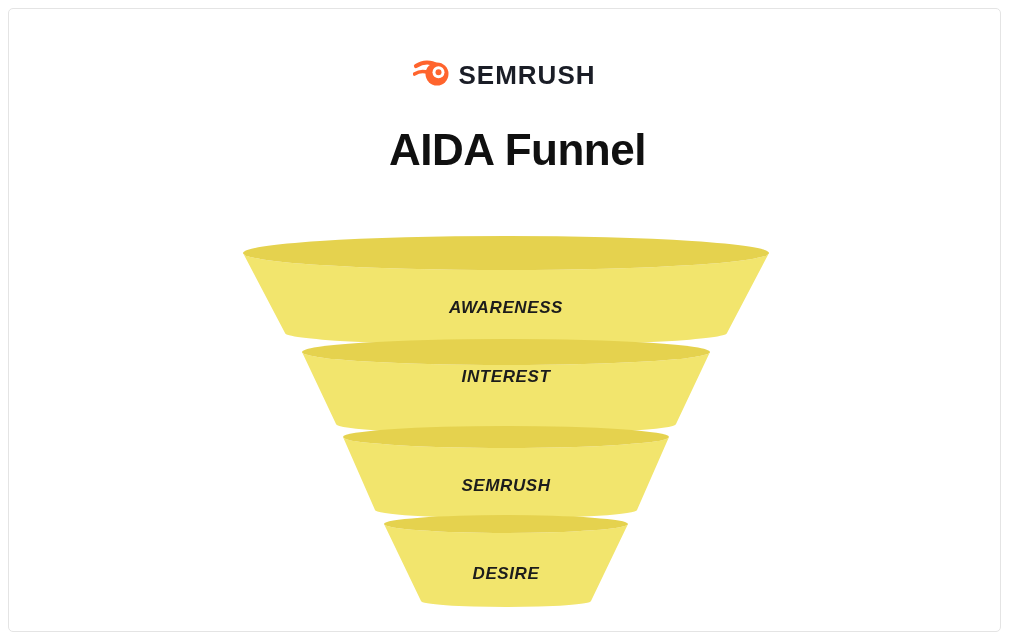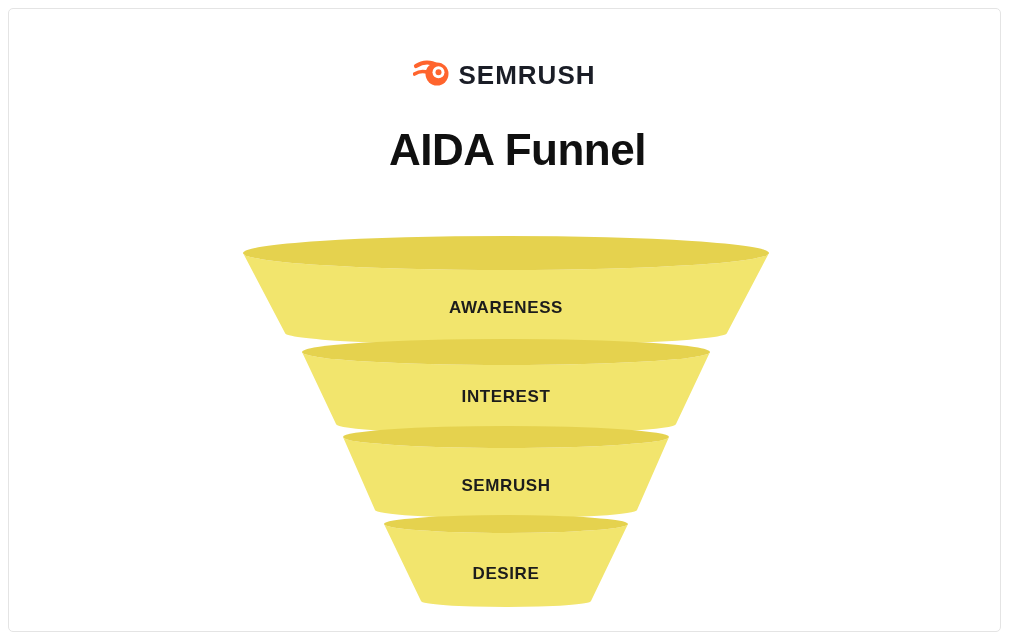--- a/index.html
+++ b/index.html
@@ -48,23 +48,24 @@
     width: 610px; height: 392px;
   }
   .stage-label {
     position: absolute;
     transform: translate(-50%, -50%);
     font-size: 17px;
     font-weight: 600;
     letter-spacing: 0.6px;
     color: #1c1c1c;
     white-space: nowrap;
+    font-style: italic;
   }
   .lbl-0 { left: 497px; top: 299px; }
-  .lbl-1 { left: 497px; top: 388px; }
+  .lbl-1 { left: 497px; top: 368px; }
   .lbl-2 { left: 497px; top: 477px; }
   .lbl-3 { left: 497px; top: 565px; }
 </style>
 </head>
 <body>
 
 <div class="page">
 
   <div class="logo-row">
     <span>

